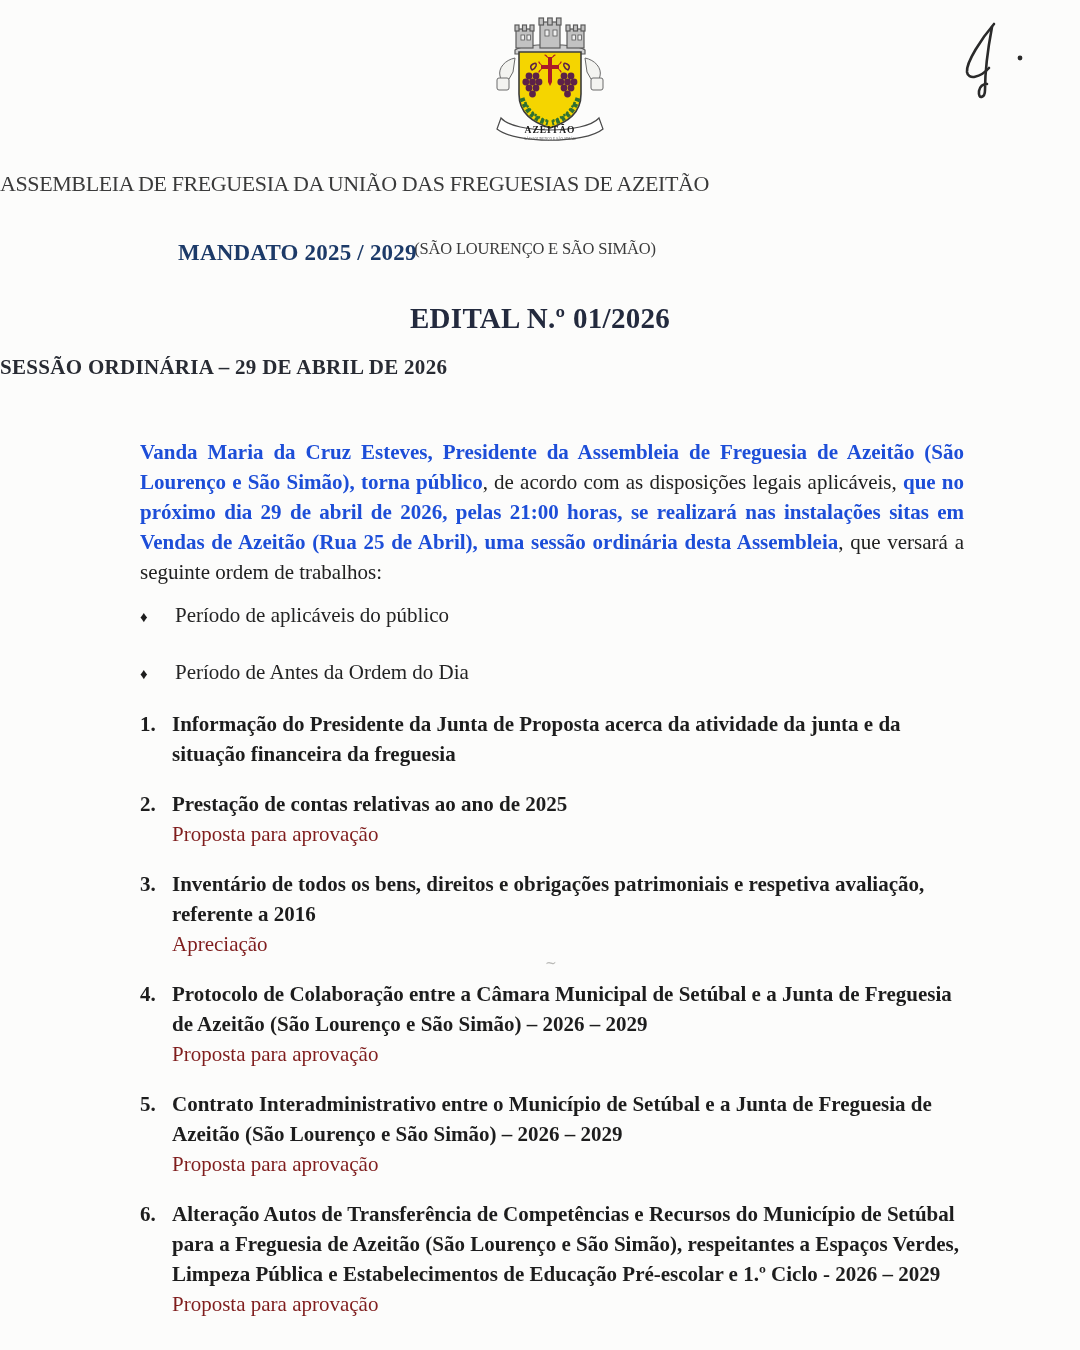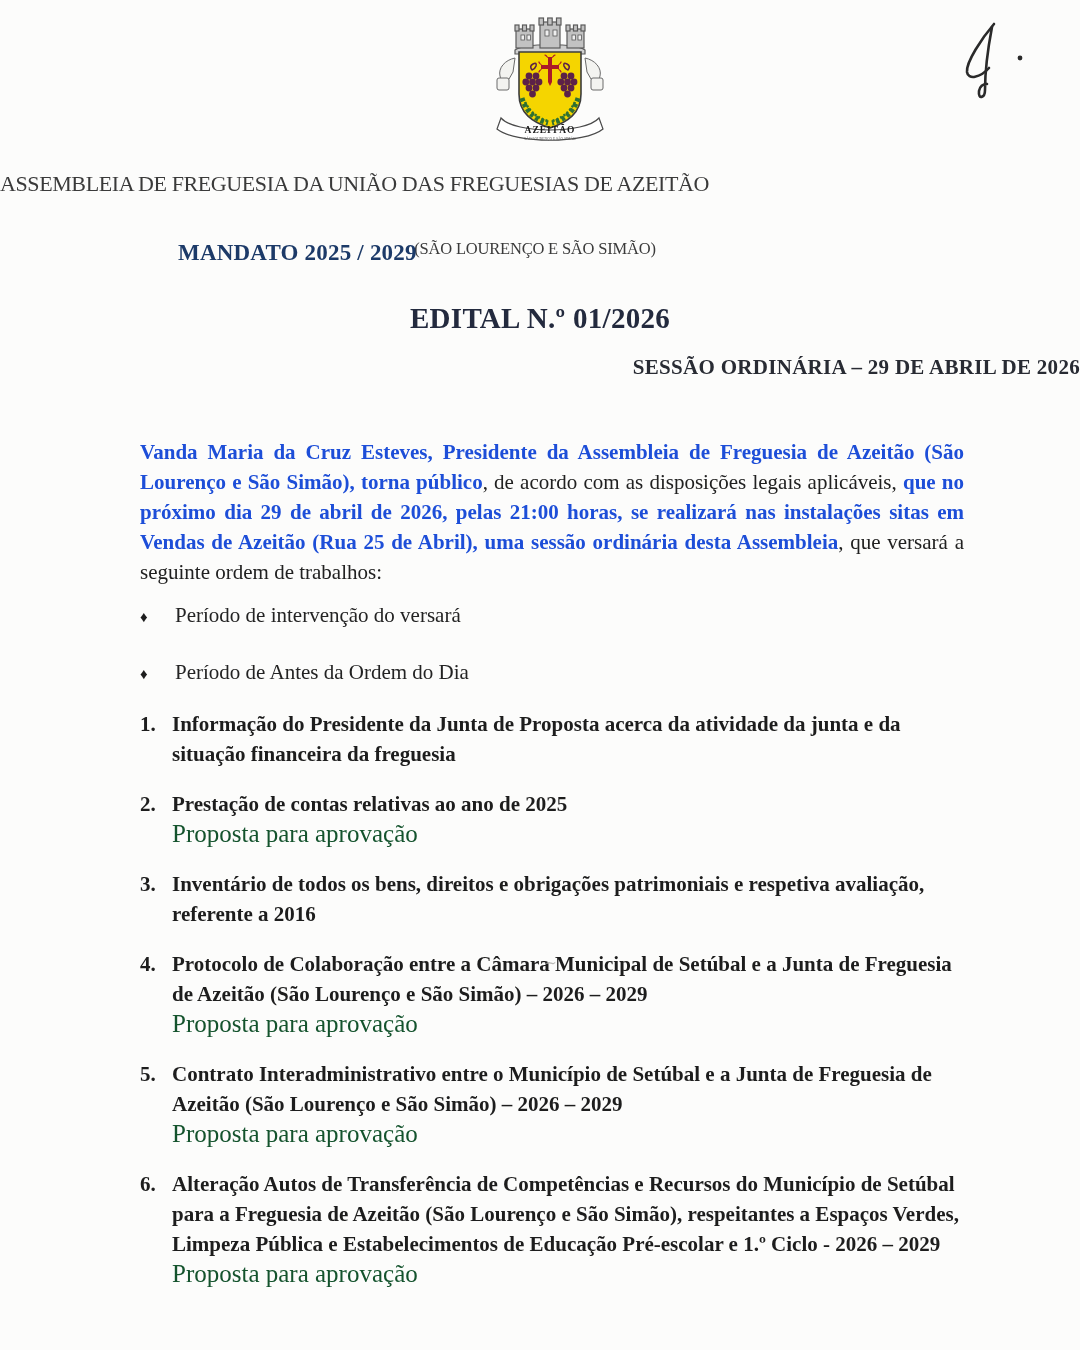--- a/index.html
+++ b/index.html
@@ -32,21 +32,21 @@
   .mandate{
     left:142px;top:240px;font-size:23px;font-weight:bold;color:#1c3a68;
     letter-spacing:0.2px;
     margin-left:36px;
   }
   .edital{
     left:0;top:302px;width:1080px;text-align:center;
     font-size:29px;font-weight:bold;color:#232a3e;letter-spacing:0.3px;
   }
   .sessao{
-    left:0;top:355px;width:1080px;text-align:right;
+    left:0;top:355px;width:1080px;text-align:left;
     font-size:21px;font-weight:bold;color:#282b33;letter-spacing:0.3px;
   }
 
   
   .intro{
     left:140px;top:437px;width:824px;
     font-size:21px;line-height:30px;text-align:justify;color:#212121;
   }
   .intro .b{font-weight:bold;color:#1d4ed8;}
   .intro .r{font-weight:normal;}
@@ -63,21 +63,21 @@
   .agenda-item{margin-bottom:20px;}
   .agenda-head{display:flex;}
   .agenda-num{
     width:32px;flex:0 0 32px;font-size:21px;line-height:30px;
     font-weight:bold;color:#1d1d1d;
   }
   .agenda-title{
     flex:1;font-size:21px;line-height:30px;font-weight:bold;color:#1d1d1d;
   }
   .agenda-note{
-    padding-left:32px;font-size:25px;line-height:30px;color:#14532d;
+    padding-left:32px;font-size:21px;line-height:30px;color:#7f1d1d;
   }
   .agenda-note:empty{display:none;}
 
   
   .artifact{
     left:545px;top:955px;font-size:14px;color:#b9b9b6;
     font-family:"DejaVu Sans", sans-serif;
   }
 </style>
 </head>
@@ -186,21 +186,21 @@
 
 <div class="abs edital">EDITAL N.º 01/2026</div>
 
 <div class="abs sessao">SESSÃO ORDINÁRIA – 29 DE ABRIL DE 2026</div>
 
 <div class="abs intro"><span class="b">Vanda Maria da Cruz Esteves, Presidente da Assembleia de Freguesia de Azeitão (São Lourenço e São Simão), torna público</span><span class="r">, de acordo com as disposições legais aplicáveis, </span><span class="b">que no próximo dia 29 de abril de 2026, pelas 21:00 horas, se realizará nas instalações sitas em Vendas de Azeitão (Rua 25 de Abril), uma sessão ordinária desta Assembleia</span><span class="r">, que versará a seguinte ordem de trabalhos:</span></div>
 
 <div class="abs bullets">
   <div class="bullet-row">
     <span class="bullet-marker">♦</span>
-    <span class="bullet-text">Período de intervenção do versará</span>
+    <span class="bullet-text">Período de aplicáveis do público</span>
   </div>
   <div class="bullet-row">
     <span class="bullet-marker">♦</span>
     <span class="bullet-text">Período de Antes da Ordem do Dia</span>
   </div>
 </div>
 
 <div class="abs agenda">
 
   <div class="agenda-item">
@@ -217,20 +217,21 @@
       <span class="agenda-title">Prestação de contas relativas ao ano de 2025</span>
     </div>
     <div class="agenda-note">Proposta para aprovação</div>
   </div>
 
   <div class="agenda-item">
     <div class="agenda-head">
       <span class="agenda-num">3.</span>
       <span class="agenda-title">Inventário de todos os bens, direitos e obrigações patrimoniais e respetiva avaliação, referente a 2016</span>
     </div>
+    <div class="agenda-note">Apreciação</div>
   </div>
 
   <div class="agenda-item">
     <div class="agenda-head">
       <span class="agenda-num">4.</span>
       <span class="agenda-title">Protocolo de Colaboração entre a Câmara Municipal de Setúbal e a Junta de Freguesia de Azeitão (São Lourenço e São Simão) – 2026 – 2029</span>
     </div>
     <div class="agenda-note">Proposta para aprovação</div>
   </div>
 

